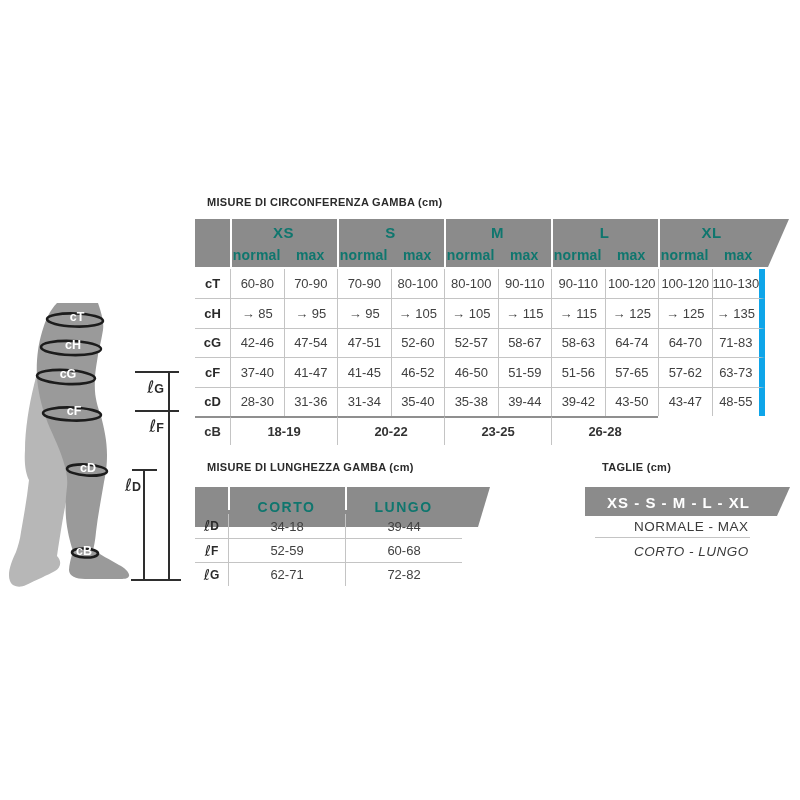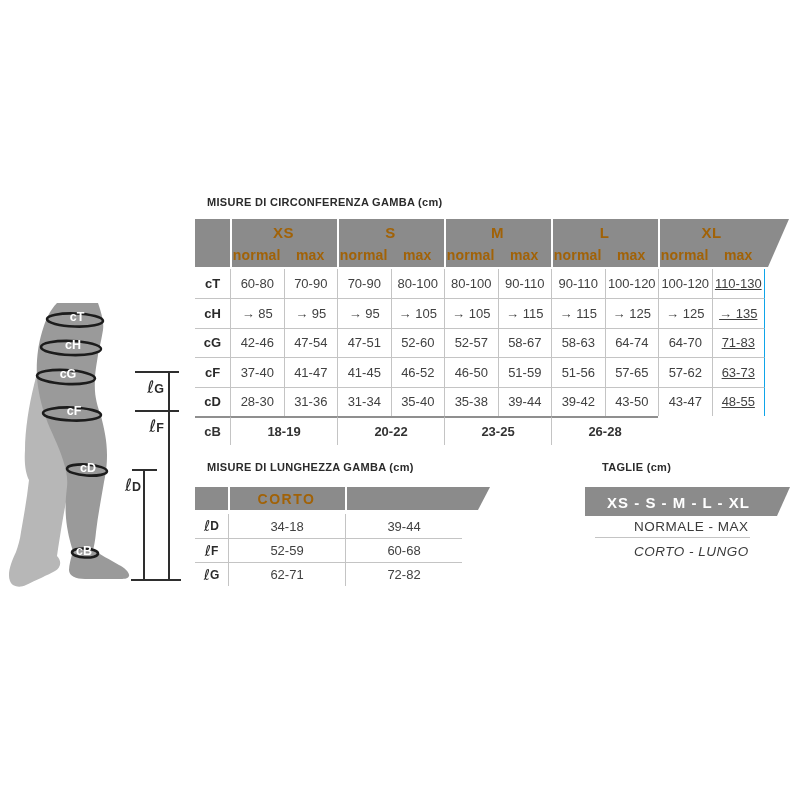--- a/index.html
+++ b/index.html
@@ -21,42 +21,42 @@
   .hdr-row-sizes {
     position:absolute; left:0; top:0; height:24px;
     display:grid; grid-template-columns:35px repeat(5,107px);
   }
   .hdr-row-sub {
     position:absolute; left:0; top:24px; height:24px;
     display:grid; grid-template-columns:35px repeat(10,53.5px);
   }
   .hcell {
     display:flex; align-items:center; justify-content:center;
-    color:#a16207; font-weight:bold;
+    color:#0f766e; font-weight:bold;
   }
   .hcell.size { font-size:15px; letter-spacing:0.5px; padding-top:3px; }
   .hcell.sub  { font-size:14px; letter-spacing:0.2px; }
   .hsep { position:absolute; top:0; width:2px; height:48px; background:#fff; }
   #circ-grid {
     position:absolute; left:195px; top:269px;
     display:grid; grid-template-columns:35px repeat(10,53.5px);
     grid-auto-rows:29.4px;
   }
   .c {
     display:flex; align-items:center; justify-content:center;
     font-size:13px; color:#414141; white-space:nowrap;
   }
   .c.lb { font-weight:bold; color:#2a2a2a; }
   .c.bl { border-left:1px solid #c4c4c4; }
-  .c.br { border-right:1px solid #0ea5e9;text-decoration:underline; }
+  .c.br { border-right:6px solid #0ea5e9; }
   .c.t  { border-top:1px solid #c4c4c4; }
   .c.dt { border-top:2px solid #8f8f8f; font-weight:bold; color:#333; }
   .c.sp2 { grid-column:span 2; }
   
-  #len-header { position:absolute; left:195px; top:487px; width:295px; height:23px; }
+  #len-header { position:absolute; left:195px; top:487px; width:295px; height:40px; }
   #len-header .hdr-bg {
     position:absolute; inset:0; background:#8b8b8b;
     clip-path:polygon(0 0, 100% 0, calc(100% - 12px) 100%, 0 100%);
   }
   #len-header .hdr-cols {
     position:absolute; inset:0; display:grid; grid-template-columns:33px 117px 117px;
   }
   #len-header .hcell { font-size:14px; letter-spacing:1.5px; }
   #len-header .hsep { height:23px; }
   #len-grid {
@@ -267,20 +267,21 @@
     <div class="c bl dt sp2">26-28</div>
   </div>
 
   <div class="title" style="left:207px; top:461px;">MISURE DI LUNGHEZZA GAMBA (cm)</div>
 
   <div id="len-header">
     <div class="hdr-bg"></div>
     <div class="hdr-cols">
       <div class="hcell"></div>
       <div class="hcell">CORTO</div>
+      <div class="hcell">LUNGO</div>
     </div>
     <div class="hsep" style="left:33px;"></div>
     <div class="hsep" style="left:150px;"></div>
   </div>
 
   <div id="len-grid">
     <div class="c">
         <span class="script">ℓ</span>
         <span class="cap">D</span>
       </div>

